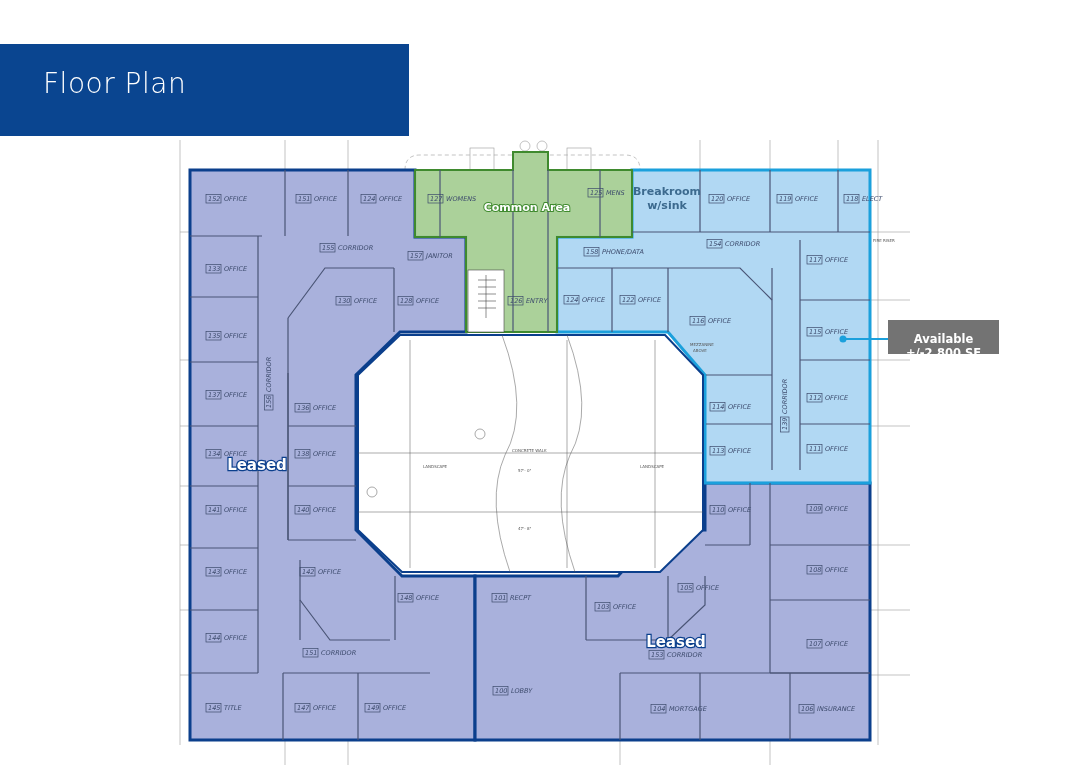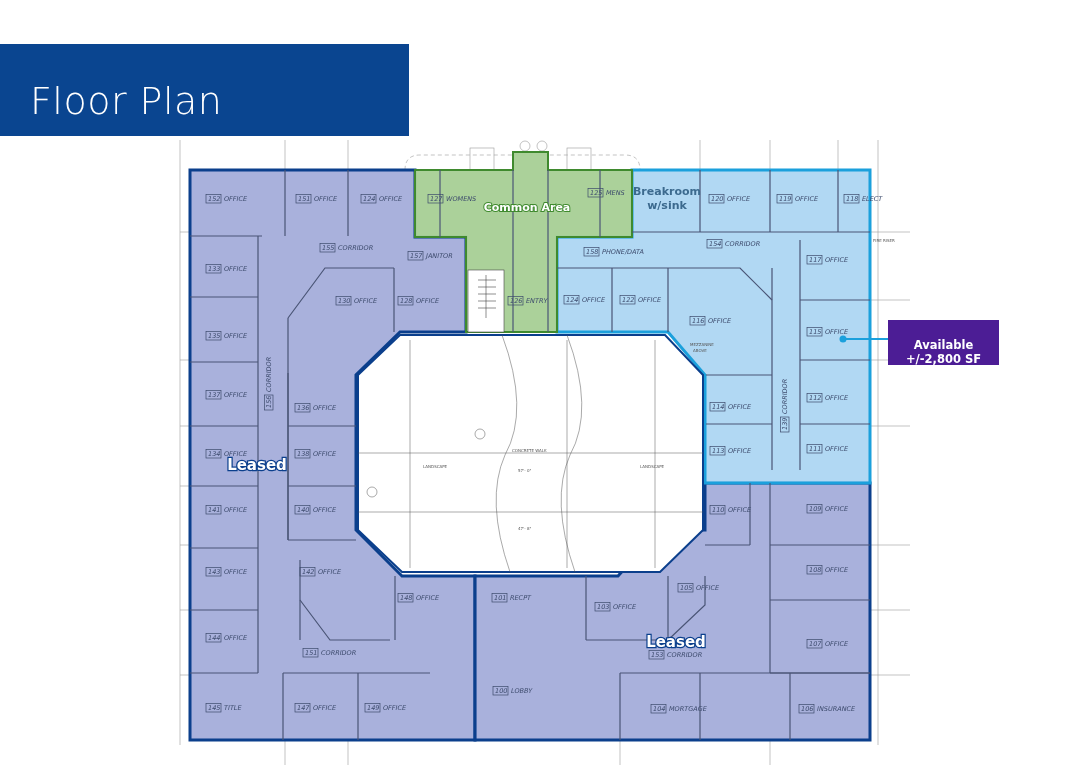--- a/index.html
+++ b/index.html
@@ -1,25 +1,25 @@
 <!DOCTYPE html>
 <html><head>
 <meta charset="utf-8">
 <style>
   html, body { margin: 0; padding: 0; background: #ffffff; }
   body { width: 1077px; height: 779px; position: relative; overflow: hidden; font-family: "Liberation Sans", sans-serif; }
   .title-banner { position: absolute; left: 0; top: 44px; width: 409px; height: 92px; background: #0a4590; }
-  .title-text { position: absolute; left: 30px; top: 70px; color: #ffffff; font-family: "DejaVu Sans", sans-serif; font-weight: 200; font-size: 38px; letter-spacing: 0.5px; line-height: 1; margin-top: 12px; }
+  .title-text { position: absolute; left: 43px; top: 70px; color: #ffffff; font-family: "DejaVu Sans", sans-serif; font-weight: 200; font-size: 28px; letter-spacing: 0.5px; line-height: 1; }
   .plan { position: absolute; left: 0; top: 0; width: 1077px; height: 779px; }
   .plan text { font-family: "DejaVu Sans", sans-serif; }
   .room-label { font-size: 6.5px; fill: #3c4a6c; font-style: italic; }
   .room-num-box { fill: none; stroke: #3c4a6c; stroke-width: 0.7; }
   .dim { font-size: 4px; fill: #555; }
   .zone-label { font-family: "DejaVu Sans", sans-serif; font-weight: bold; fill: #ffffff; paint-order: stroke; }
-  .callout { position: absolute; left: 888px; top: 320px; width: 111px; height: 45px; background: #4c1d95; color: #fff; text-align: center; font-family: "DejaVu Sans", sans-serif; font-weight: bold; font-size: 11.5px; line-height: 14px; padding-top: 18px; box-sizing: border-box; }
+  .callout { position: absolute; left: 888px; top: 320px; width: 111px; height: 34px; background: #737373; color: #fff; text-align: center; font-family: "DejaVu Sans", sans-serif; font-weight: bold; font-size: 11.5px; line-height: 14px; padding-top: 12px; box-sizing: border-box; }
 </style>
 </head>
 <body>
 
 <div class="title-banner"></div>
 <div class="title-text">Floor Plan</div>
 
 <svg class="plan" viewBox="0 0 1077 779" xmlns="http://www.w3.org/2000/svg">
 
   <g stroke="#9a9a9a" stroke-width="0.6" fill="none">

